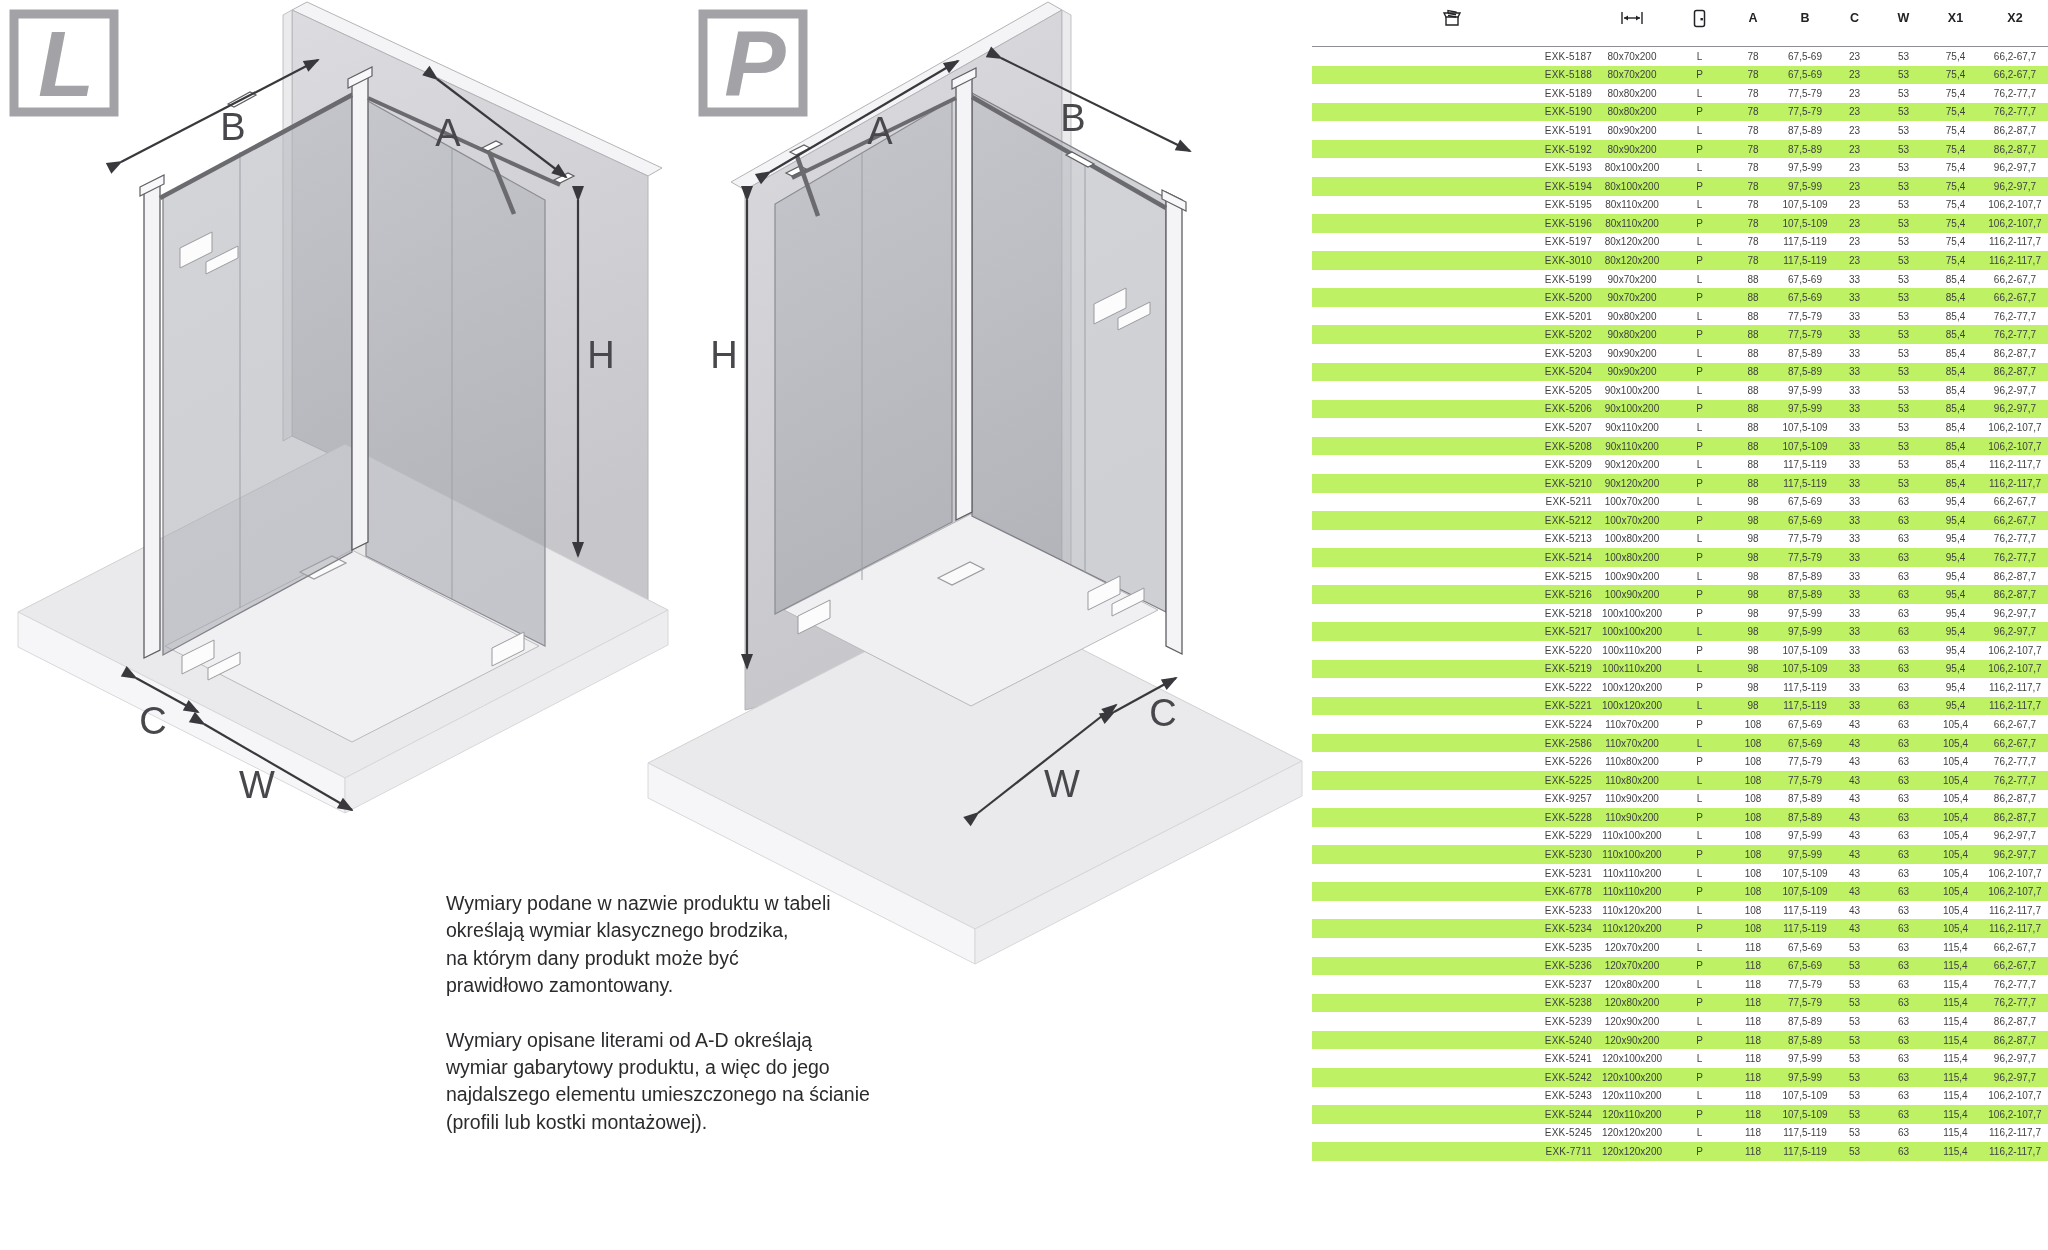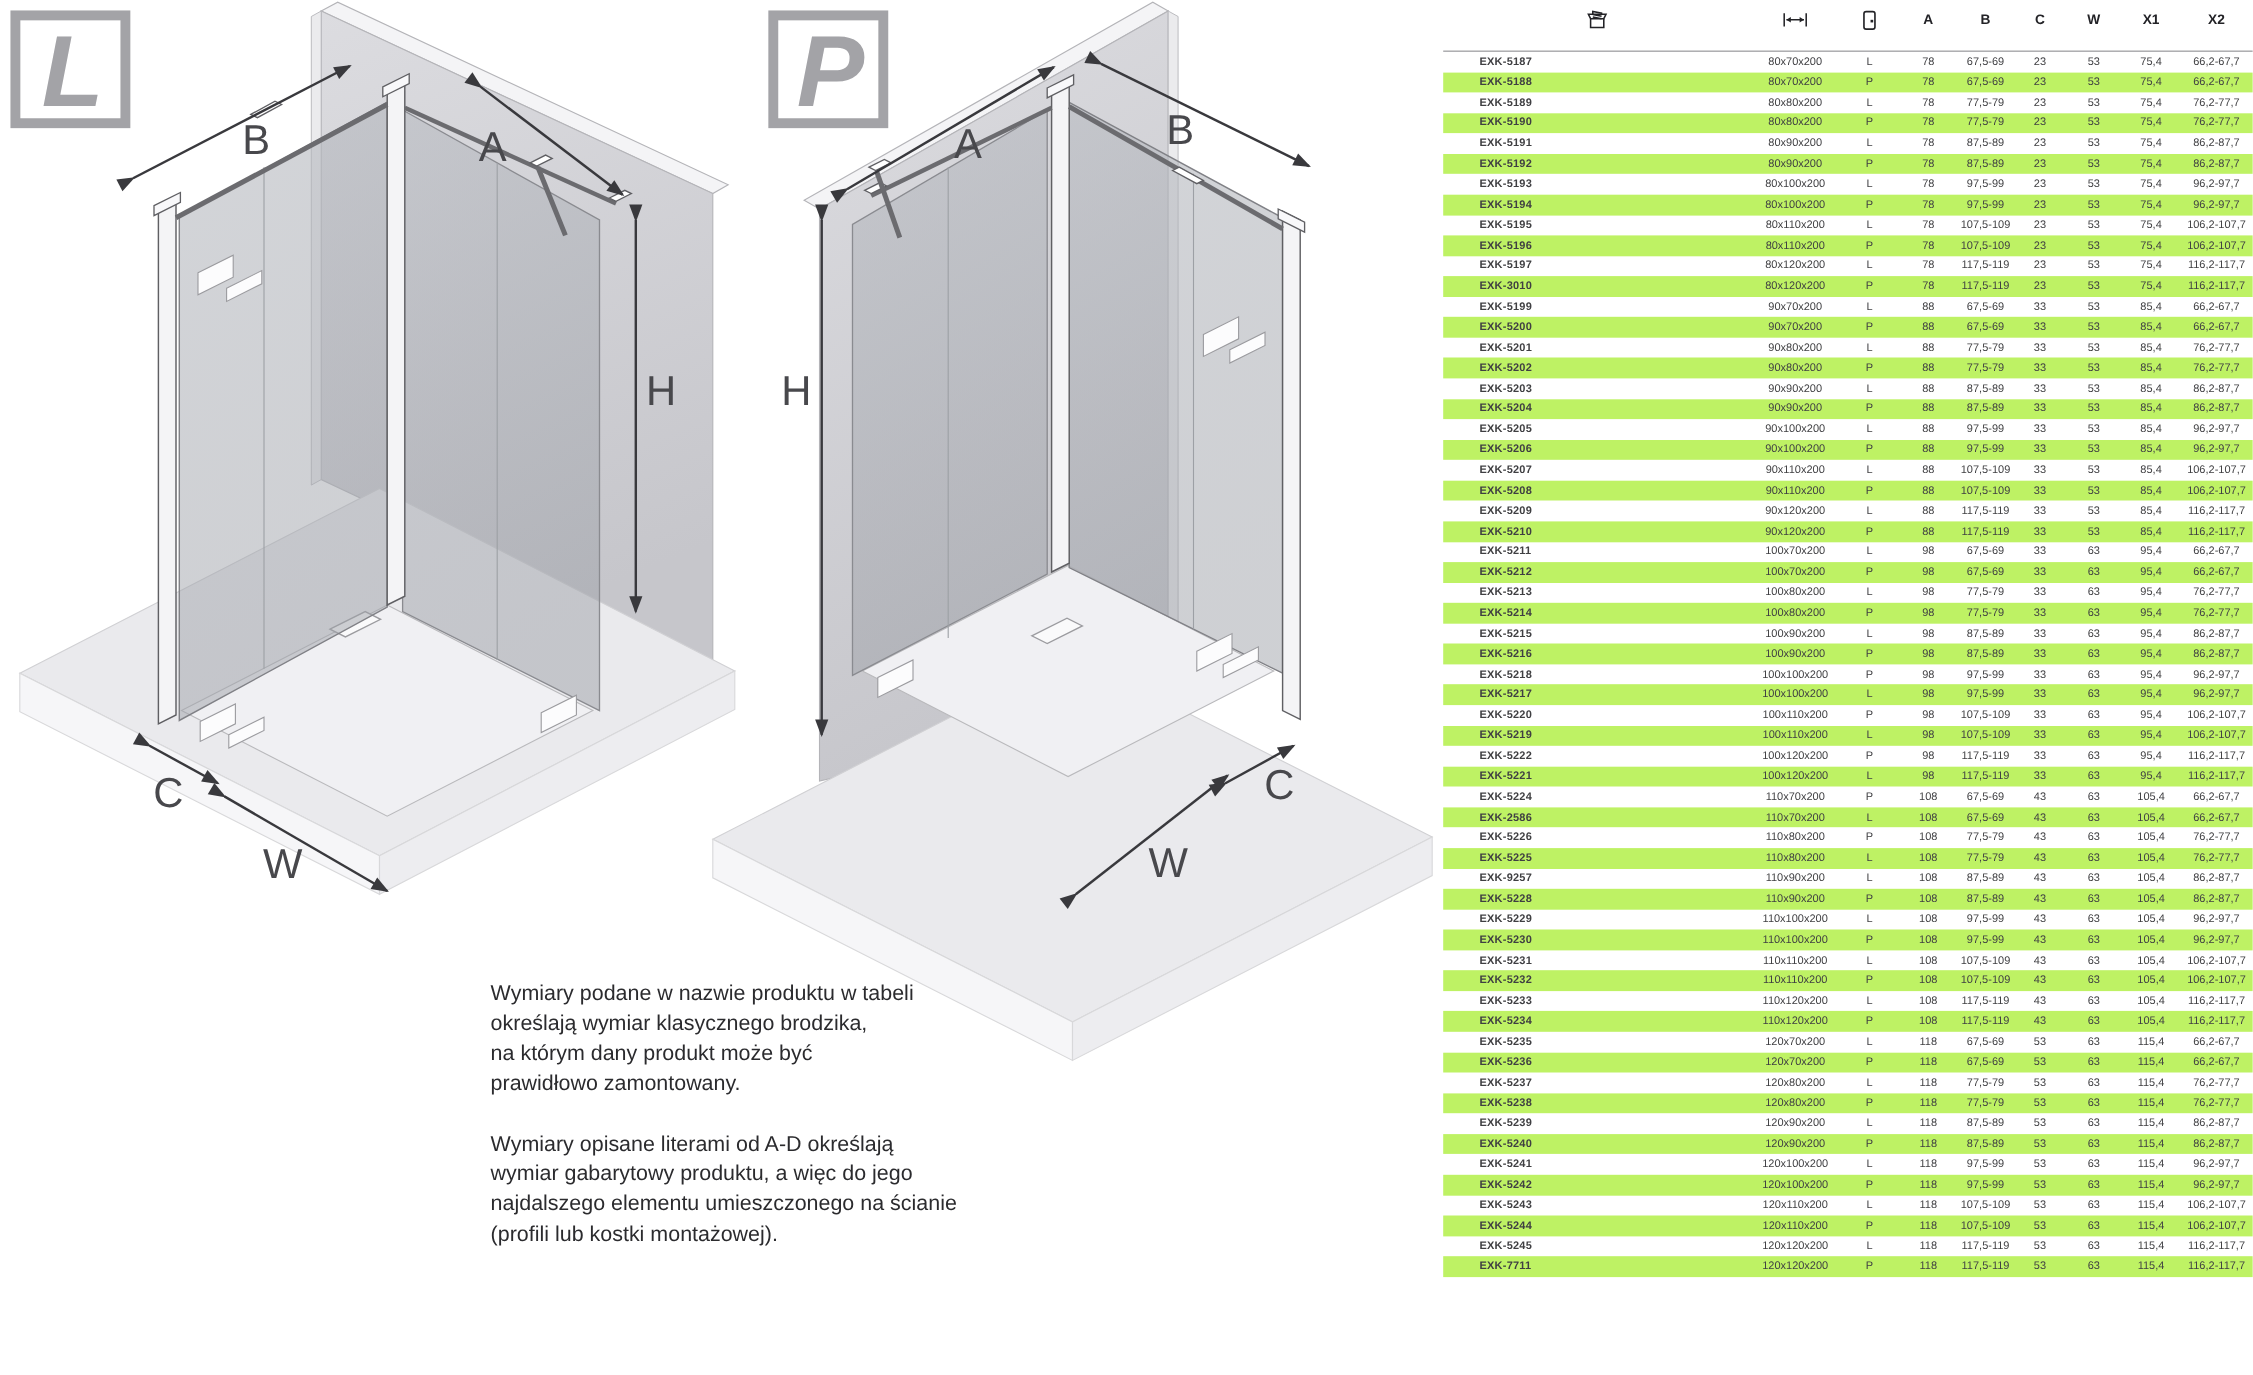--- a/index.html
+++ b/index.html
@@ -36,21 +36,21 @@
   .thead .hcell{display:flex;justify-content:center;align-items:center;height:22px;}
   .thead .hletter{font-size:12.5px;font-weight:bold;color:#232327;}
   .trow{
     height:18.57px;
     display:grid;grid-template-columns:280px 80px 55px 52px 52px 47px 51px 53px 66px;
     align-items:center;
     font-size:10px;
   }
   .trow.alt{background:#bef264;}
   .tcell{text-align:center;white-space:nowrap;}
-  .tcell.c0{text-align:left;padding-left:33px;letter-spacing:.2px;font-weight:bold;}
+  .tcell.c0{text-align:right;padding-left:33px;letter-spacing:.2px;}
   .hicon svg{display:block;}
 </style>
 </head>
 <body>
 
 <div id="diagram-layer">
 <svg width="1330" height="1250" viewBox="0 0 1330 1250">
   <defs>
     <marker id="ah" markerUnits="userSpaceOnUse" markerWidth="18" markerHeight="14" refX="15" refY="7" orient="auto">
       <path d="M1,1 L17,7 L1,13 Z" fill="#39393d"></path>
@@ -705,21 +705,21 @@
         <div class="tcell c1">110x110x200</div>
         <div class="tcell c2">L</div>
         <div class="tcell c3">108</div>
         <div class="tcell c4">107,5-109</div>
         <div class="tcell c5">43</div>
         <div class="tcell c6">63</div>
         <div class="tcell c7">105,4</div>
         <div class="tcell c8">106,2-107,7</div>
       </div>
       <div class="trow alt">
-        <div class="tcell c0">EXK-5232</div>
+        <div class="tcell c0">EXK-6778</div>
         <div class="tcell c1">110x110x200</div>
         <div class="tcell c2">P</div>
         <div class="tcell c3">108</div>
         <div class="tcell c4">107,5-109</div>
         <div class="tcell c5">43</div>
         <div class="tcell c6">63</div>
         <div class="tcell c7">105,4</div>
         <div class="tcell c8">106,2-107,7</div>
       </div>
       <div class="trow">

